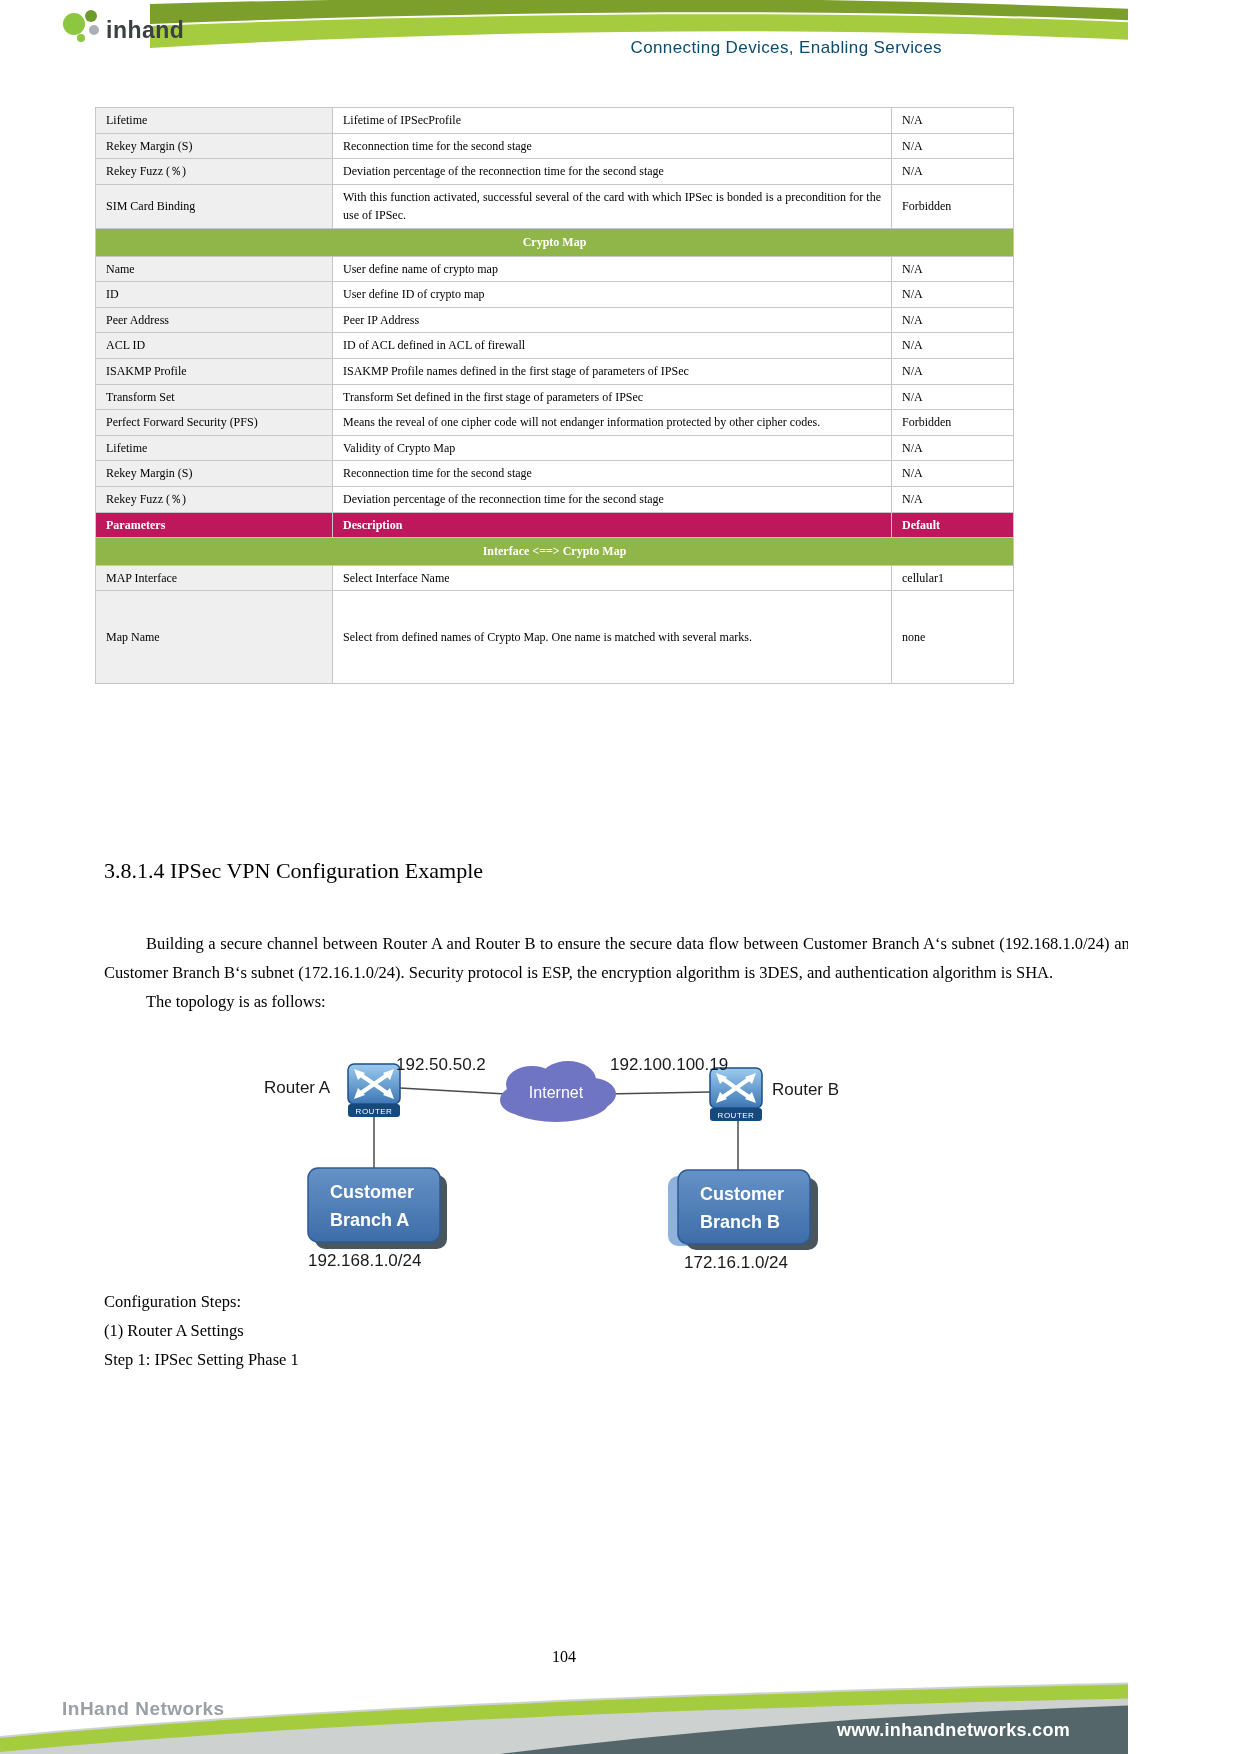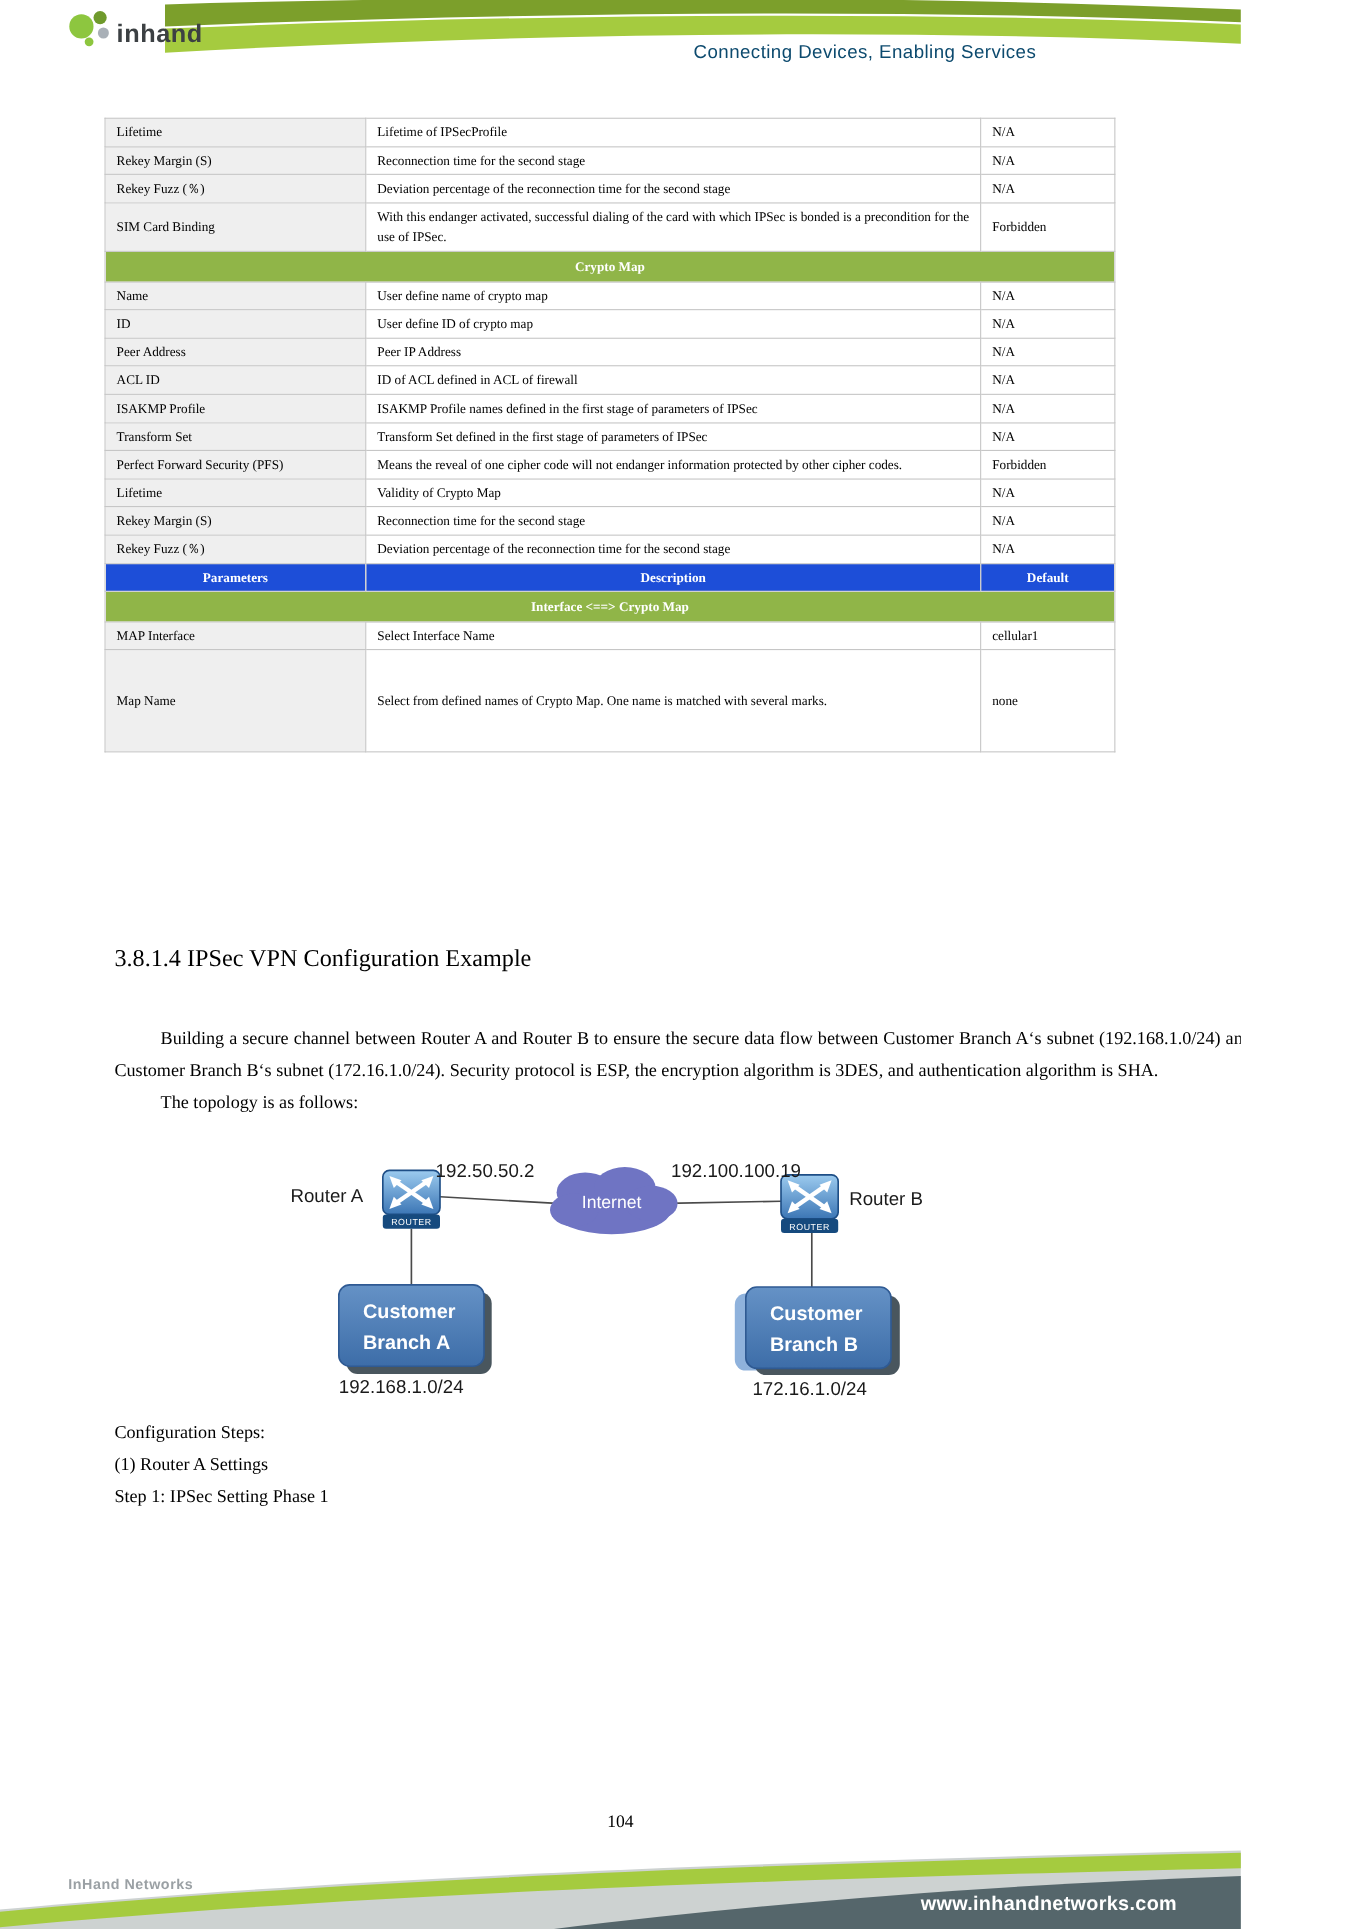--- a/index.html
+++ b/index.html
@@ -26,21 +26,21 @@
     border:1px solid #c6c6c6; padding:3px 10px; vertical-align:middle;
     line-height:1.55; overflow:hidden;
   }
   .param-table td.param { background:#efefef; }
   .param-table td.desc  { text-align:justify; }
   .param-table td.vt    { vertical-align:top; }
   .param-table tr.section td {
     background:#90b548; color:#fff; font-weight:bold; text-align:center; padding:4px 0;
   }
   .param-table tr.hdr td {
-    background:#1d4ed8; color:#fff; font-weight:bold; text-align:center;
+    background:#be185d; color:#fff; font-weight:bold; 
   }
   .param-table tr.tall td { height:86px; }
 
   
   .section-heading { position:absolute; top:858px; left:104px; font-size:22px; }
   .intro {
     position:absolute; top:930px; left:104px; width:1034px;
     font-size:16.5px; line-height:1.75; text-align:justify;
   }
   .intro p { margin:0; }
@@ -53,21 +53,21 @@
   .steps .indent { padding-left:42px; }
 
   
   .diagram { position:absolute; top:1048px; left:238px; width:790px; height:245px; }
 
   
   .footer-swoosh { position:absolute; bottom:0; left:0; width:1241px; height:96px; }
   .footer-company {
     position:absolute; left:62px; bottom:34px;
     font-family:"Liberation Sans", sans-serif; font-weight:bold;
-    font-size:13px; color:#9aa0a4; letter-spacing:0.5px;margin-top:12px;
+    font-size:19px; color:#9aa0a4; letter-spacing:0.5px;margin-top:12px;
   }
   .footer-url {
     position:absolute; right:58px; bottom:13px;
     font-family:"Liberation Sans", sans-serif; font-weight:bold;
     font-size:18px; color:#ffffff; letter-spacing:0.3px;
   }
   .page-num { position:absolute; top:1648px; left:0; width:100%; text-align:center; font-size:16px; }
 </style>
 </head>
 <body>
@@ -104,21 +104,21 @@
         <td class="desc">Reconnection time for the second stage</td>
         <td class="def">N/A</td>
       </tr>
       <tr>
         <td class="param">Rekey Fuzz (％)</td>
         <td class="desc">Deviation percentage of the reconnection time for the second stage</td>
         <td class="def">N/A</td>
       </tr>
       <tr>
         <td class="param">SIM Card Binding</td>
-        <td class="desc">With this endanger activated, successful dialing of the card with which IPSec is bonded is a precondition for the use of IPSec.</td>
+        <td class="desc">With this function activated, successful several of the card with which IPSec is bonded is a precondition for the use of IPSec.</td>
         <td class="def">Forbidden</td>
       </tr>
       <tr class="section">
         <td colspan="3">Crypto Map</td>
       </tr>
       <tr>
         <td class="param">Name</td>
         <td class="desc">User define name of crypto map</td>
         <td class="def">N/A</td>
       </tr>

